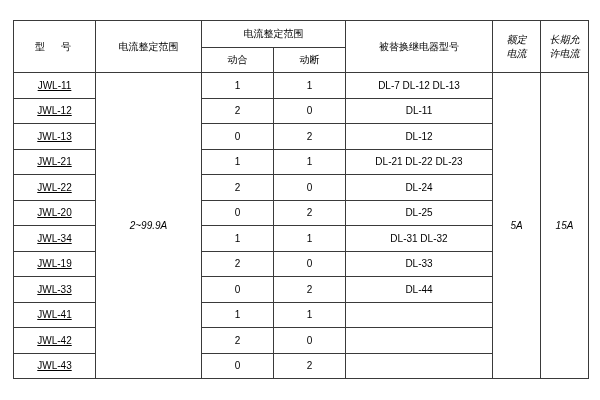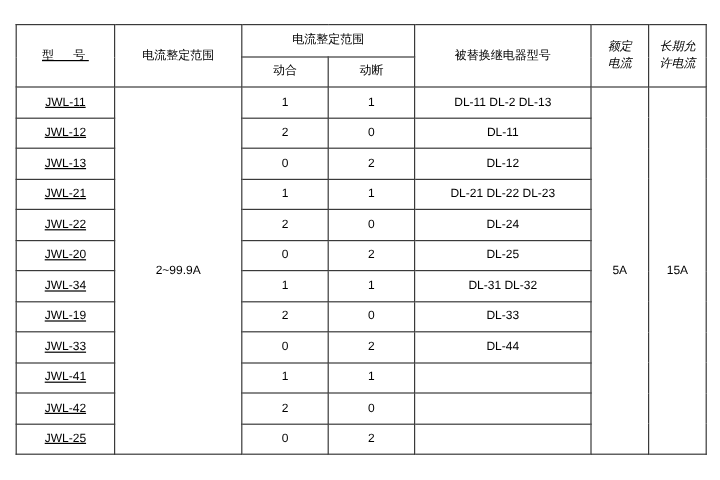--- a/index.html
+++ b/index.html
@@ -51,28 +51,28 @@
 
   .cell-model {
     text-align: left;
     padding-left: 14px;
     text-decoration: underline;
   }
   .hdr-model {
     letter-spacing: 3px;
     padding-left: 0;
     text-align: center;
-    text-decoration: underline;
   }
   .two-line {
     line-height: 1.5;
     font-style: italic;
   }
   .vcenter-big {
     font-size: 10px;
+    font-style: italic;
   }
 </style>
 </head>
 <body>
 
 <div class="sheet">
   <table class="spec">
     <colgroup>
       <col class="col-model">
       <col class="col-range">
@@ -100,21 +100,21 @@
       <tr class="hdr-row2">
         <td>动合</td>
         <td>动断</td>
       </tr>
 
       <tr class="body-row">
         <td class="cell-model">JWL-11</td>
         <td rowspan="12" class="vcenter-big">2~99.9A</td>
         <td>1</td>
         <td>1</td>
-        <td>DL-11 DL-2 DL-13</td>
+        <td>DL-7 DL-12 DL-13</td>
         <td rowspan="12" class="vcenter-big">5A</td>
         <td rowspan="12" class="vcenter-big">15A</td>
       </tr>
 
       <tr class="body-row">
         <td class="cell-model">JWL-12</td>
         <td>2</td>
         <td>0</td>
         <td>DL-11</td>
       </tr>
@@ -176,20 +176,20 @@
       </tr>
 
       <tr class="body-row">
         <td class="cell-model">JWL-42</td>
         <td>2</td>
         <td>0</td>
         <td></td>
       </tr>
 
       <tr class="body-row">
-        <td class="cell-model">JWL-25</td>
+        <td class="cell-model">JWL-43</td>
         <td>0</td>
         <td>2</td>
         <td></td>
       </tr>
     </tbody>
   </table>
 </div>
 
 </body></html>

